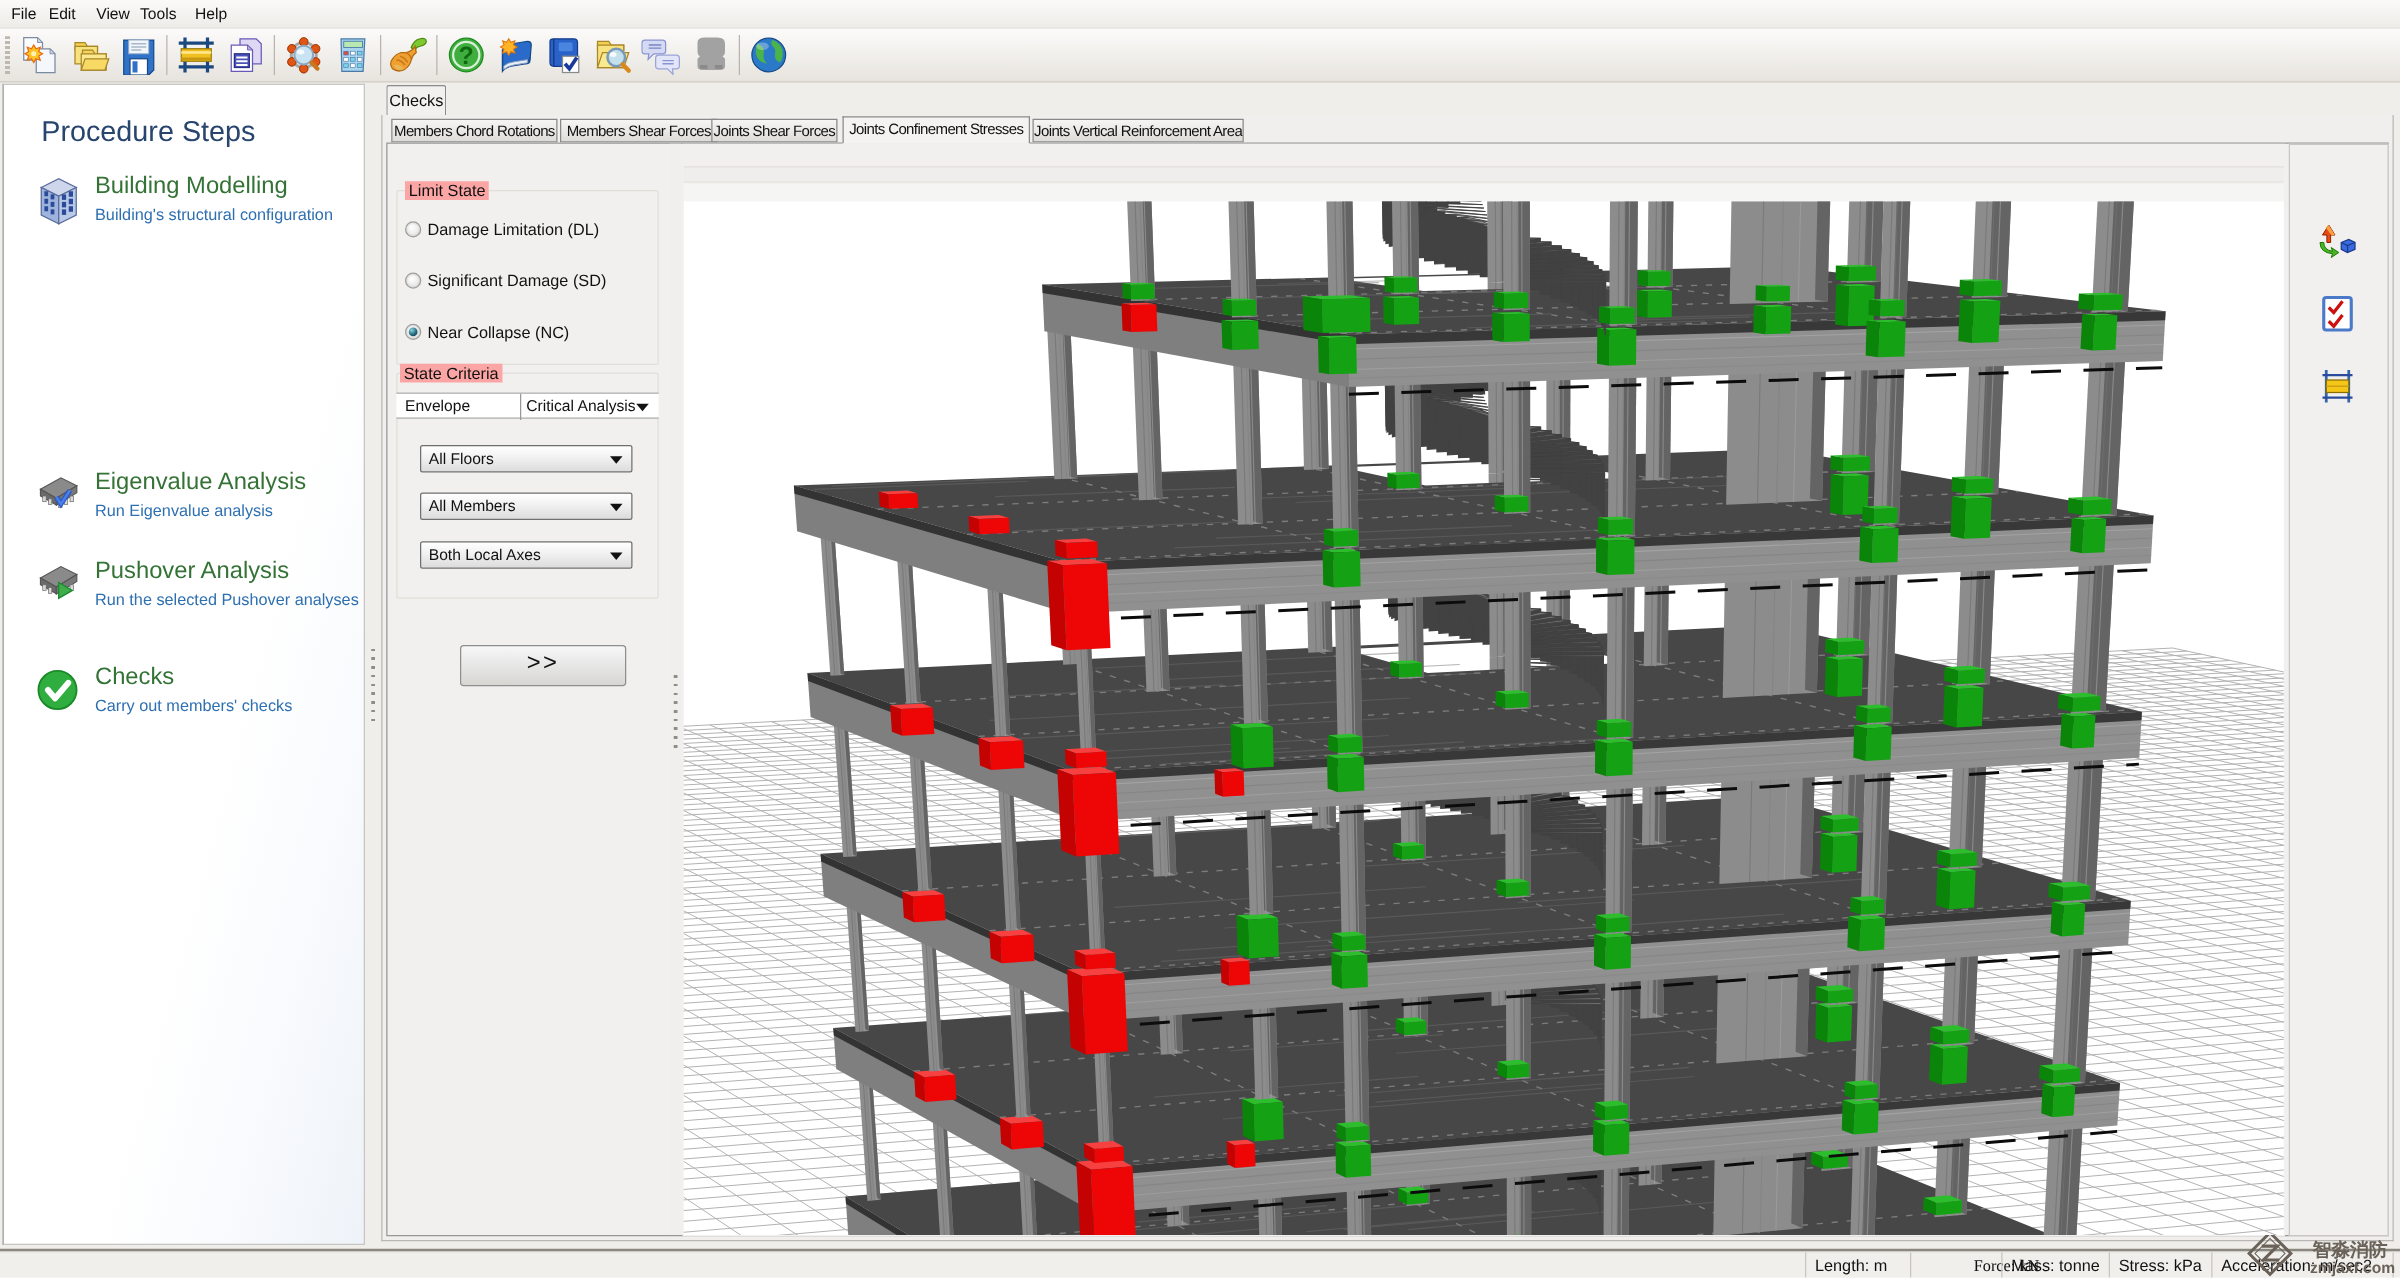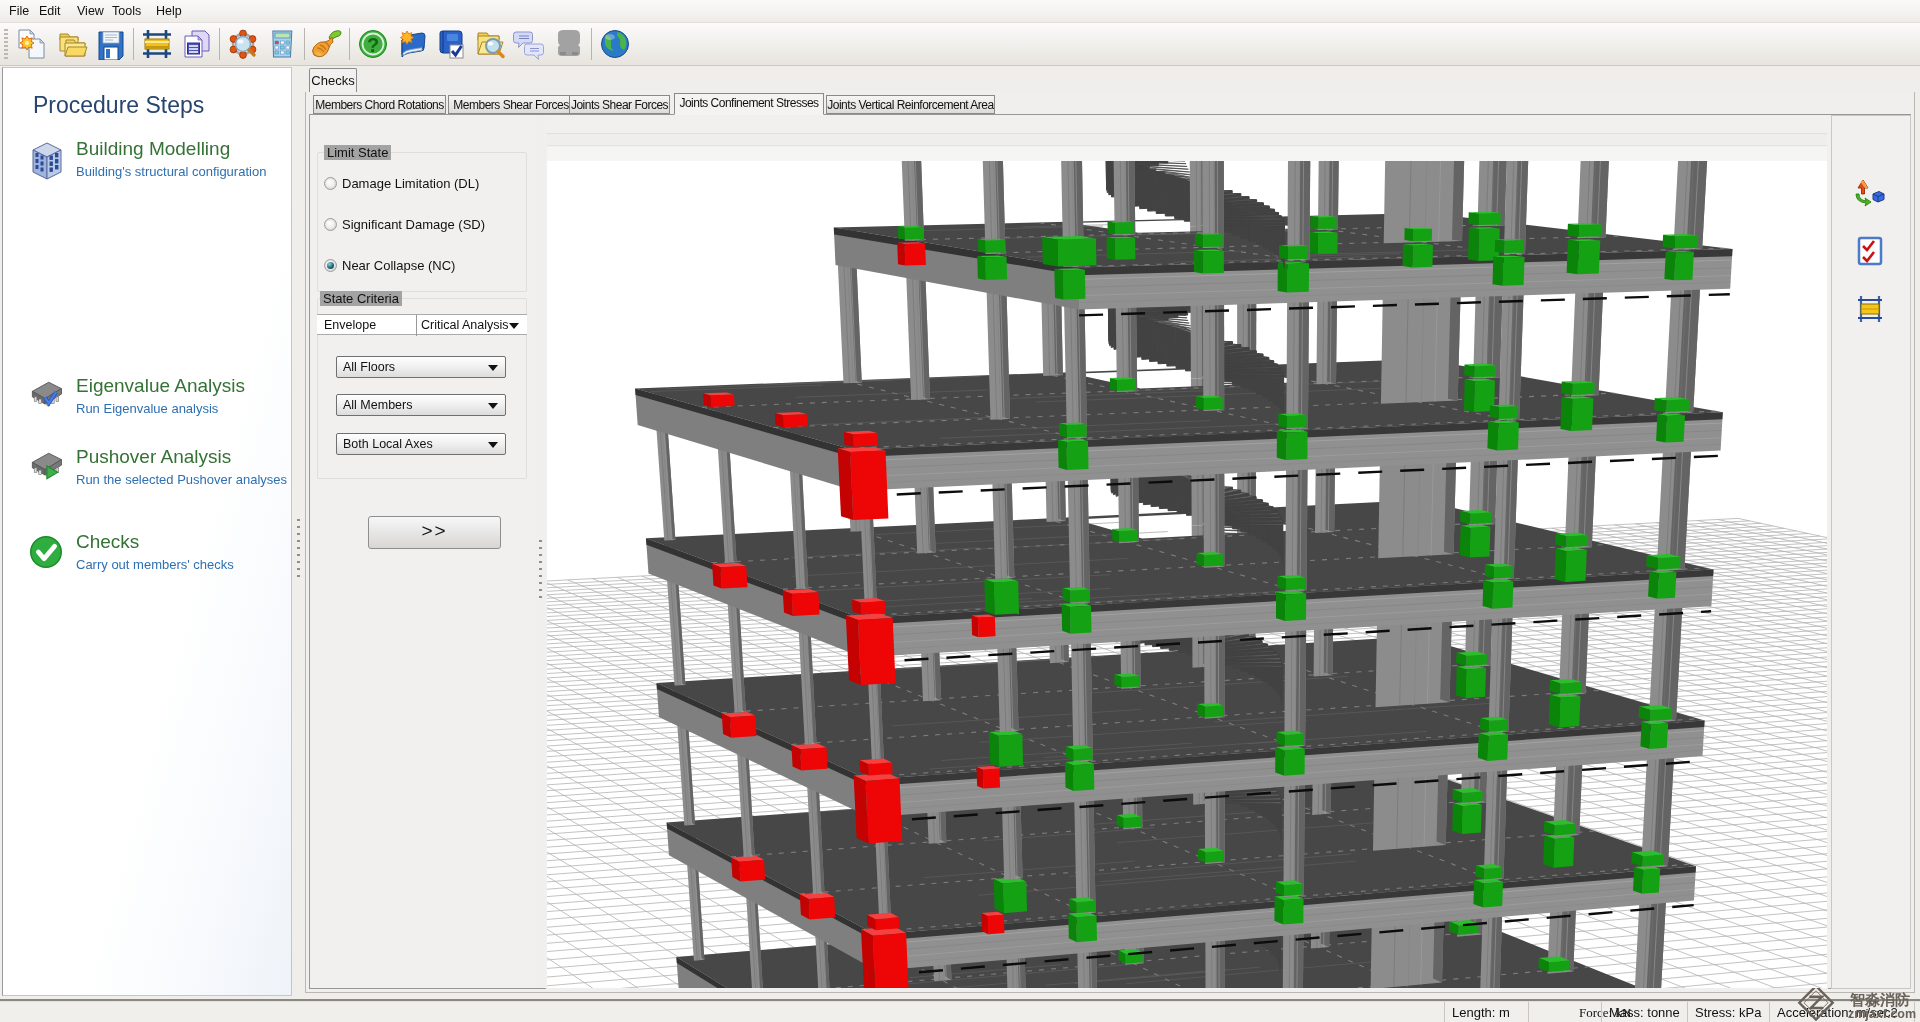--- a/index.html
+++ b/index.html
@@ -46,21 +46,21 @@
 
 .subtab { position:absolute; top:95px; height:19px; background:linear-gradient(#f6f5f4,#dedcd8);
   border:1px solid #898989; font-size:12px; letter-spacing:-0.5px; color:#111; text-align:center; padding-top:2px;
   white-space:nowrap; overflow:hidden; }
 #subtab4 { top:93px; height:22px; background:#f4f3f2; border-bottom:1px solid #f4f3f2; z-index:2; }
 #subcontent { left:309px; top:114px; width:1602px; height:875px; background:#f1f0ee;
   border:1px solid #979797; }
 
 
 .groupbox { position:absolute; border:1px solid #e0ded9; border-radius:2px; }
-.gb-label { position:absolute; top:-8px; left:6px; background:#a3a3a3; padding:0 3px;
+.gb-label { position:absolute; top:-8px; left:6px; background:#fca5a5; padding:0 3px;
   font-size:13px; color:#111; }
 .radio { position:absolute; width:13px; height:13px; border-radius:50%;
   background:radial-gradient(circle at 40% 35%, #ffffff 0%, #ececec 55%, #d5d5d5 100%);
   border:1px solid #9d9d9d; box-shadow:inset 0 0 2px #c5c5c5; }
 .radio.sel::after { content:""; position:absolute; left:2px; top:2px; width:7px; height:7px;
   border-radius:50%; background:radial-gradient(circle at 35% 30%, #8ad4e0 0%, #1d5f73 60%, #123f4e 100%); }
 .rlabel { position:absolute; font-size:13px; color:#111; white-space:nowrap; }
 .combo { position:absolute; height:22px; border:1px solid #707070; border-radius:2px;
   background:linear-gradient(#ffffff,#f1f1f1 45%,#dcdcdc); font-size:12.5px; color:#111; }
 .combo .ct { position:absolute; left:6px; top:3px; }

